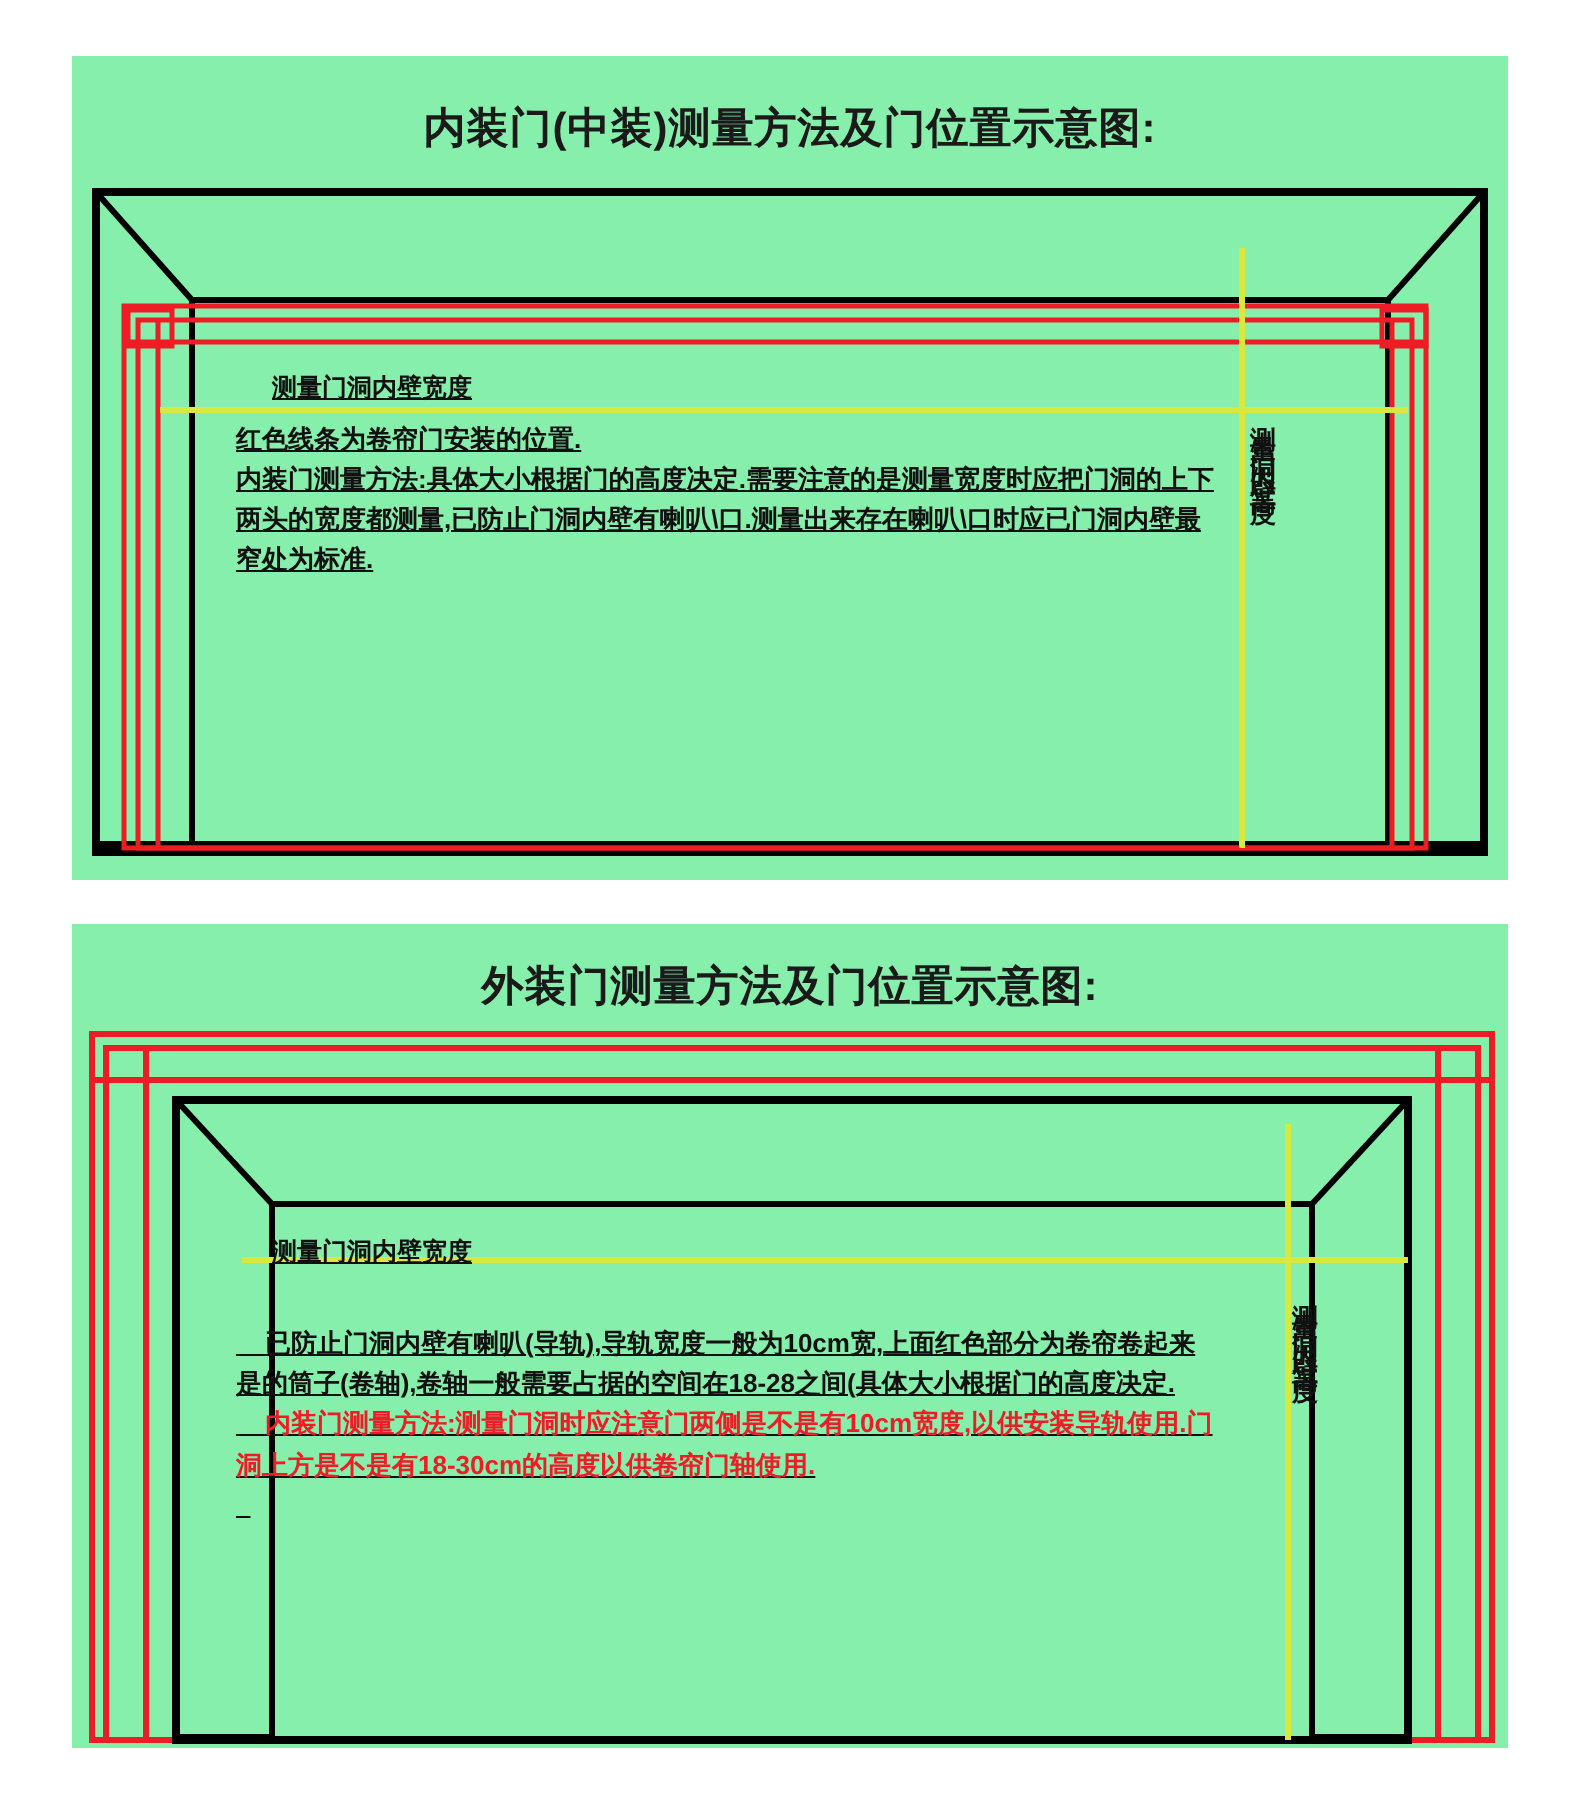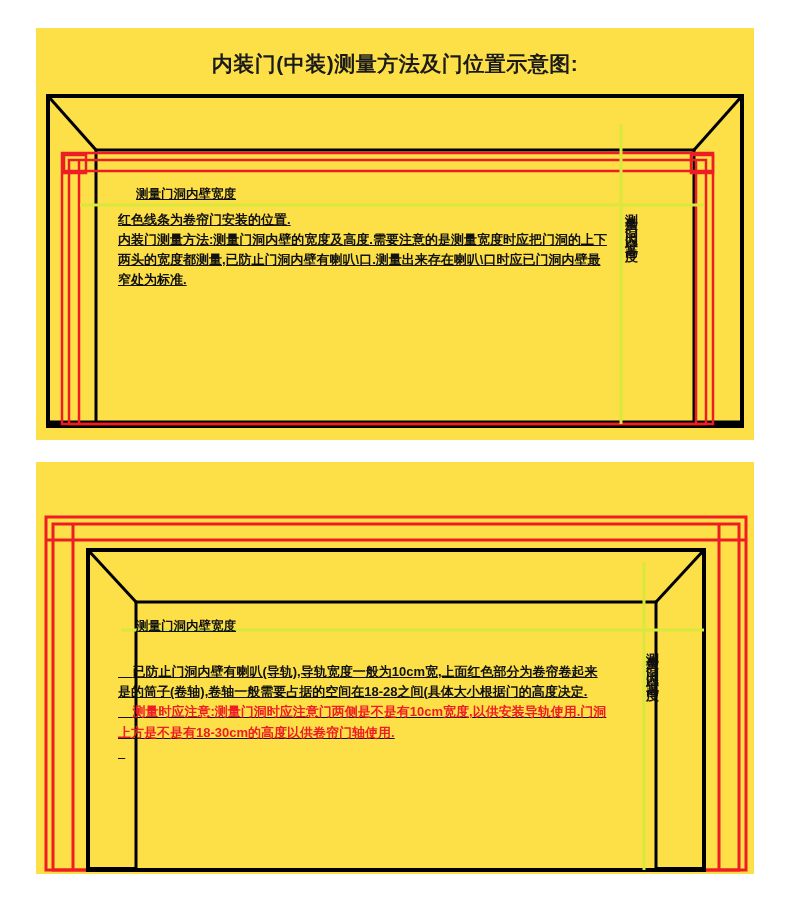--- a/index.html
+++ b/index.html
@@ -12,21 +12,21 @@
     height: 898px;
     font-family: "Liberation Sans", sans-serif;
     color: #111;
     position: relative;
     overflow: hidden;
   }
   .panel {
     position: absolute;
     left: 36px;
     width: 718px;
-    background: #fde047;
+    background: #86efac;
   }
   #panel-inner { top: 28px; height: 412px; }
   #panel-outer { top: 462px; height: 412px; }
 
   .panel-title {
     position: absolute;
     left: 0;
     width: 100%;
     text-align: center;
     font-size: 21px;
@@ -136,26 +136,27 @@
       <rect x="655" y="127" width="22" height="18" fill="none" stroke="#ee1c25" stroke-width="2.5"></rect>
 
       <line x1="44" y1="177" x2="668" y2="177" stroke="#d8e83c" stroke-width="3"></line>
 
       <line x1="585" y1="96" x2="585" y2="396" stroke="#d8e83c" stroke-width="3"></line>
     </svg>
   </div>
 
   <div class="txt" id="inner-width-label">测量门洞内壁宽度</div>
   <div class="txt" id="inner-body">红色线条为卷帘门安装的位置.
-内装门测量方法:测量门洞内壁的宽度及高度.需要注意的是测量宽度时应把门洞的上下两头的宽度都测量,已防止门洞内壁有喇叭\口.测量出来存在喇叭\口时应已门洞内壁最窄处为标准.</div>
+内装门测量方法:具体大小根据门的高度决定.需要注意的是测量宽度时应把门洞的上下两头的宽度都测量,已防止门洞内壁有喇叭\口.测量出来存在喇叭\口时应已门洞内壁最窄处为标准.</div>
   <div class="vert-label" id="inner-height-label">测量门洞内壁高度</div>
 </div>
 
 <div class="panel" id="panel-outer">
 
+  <div class="panel-title">外装门测量方法及门位置示意图:</div>
 
   <div class="stage">
     <svg width="718" height="412" viewBox="0 0 718 412" xmlns="http://www.w3.org/2000/svg">
 
       <rect x="10" y="55" width="700" height="353" fill="none" stroke="#ee1c25" stroke-width="3"></rect>
       <rect x="17" y="62" width="686" height="346" fill="none" stroke="#ee1c25" stroke-width="3"></rect>
 
       <line x1="10" y1="78" x2="710" y2="78" stroke="#ee1c25" stroke-width="3"></line>
 
       <line x1="37" y1="62" x2="37" y2="408" stroke="#ee1c25" stroke-width="3"></line>
@@ -171,16 +172,16 @@
 
       <line x1="85" y1="168" x2="668" y2="168" stroke="#d8e83c" stroke-width="3"></line>
 
       <line x1="608" y1="100" x2="608" y2="408" stroke="#d8e83c" stroke-width="3"></line>
     </svg>
   </div>
 
   <div class="txt" id="outer-width-label">测量门洞内壁宽度</div>
   <div class="txt" id="outer-body">
     <span>已防止门洞内壁有喇叭(导轨),导轨宽度一般为10cm宽,上面红色部分为卷帘卷起来是的筒子(卷轴),卷轴一般需要占据的空间在18-28之间(具体大小根据门的高度决定.</span>
-    <span class="red">测量时应注意:测量门洞时应注意门两侧是不是有10cm宽度,以供安装导轨使用.门洞上方是不是有18-30cm的高度以供卷帘门轴使用.</span>
+    <span class="red">内装门测量方法:测量门洞时应注意门两侧是不是有10cm宽度,以供安装导轨使用.门洞上方是不是有18-30cm的高度以供卷帘门轴使用.</span>
   </div>
   <div class="vert-label" id="outer-height-label">测量门洞内壁高度</div>
 </div>
 
 </body></html>

